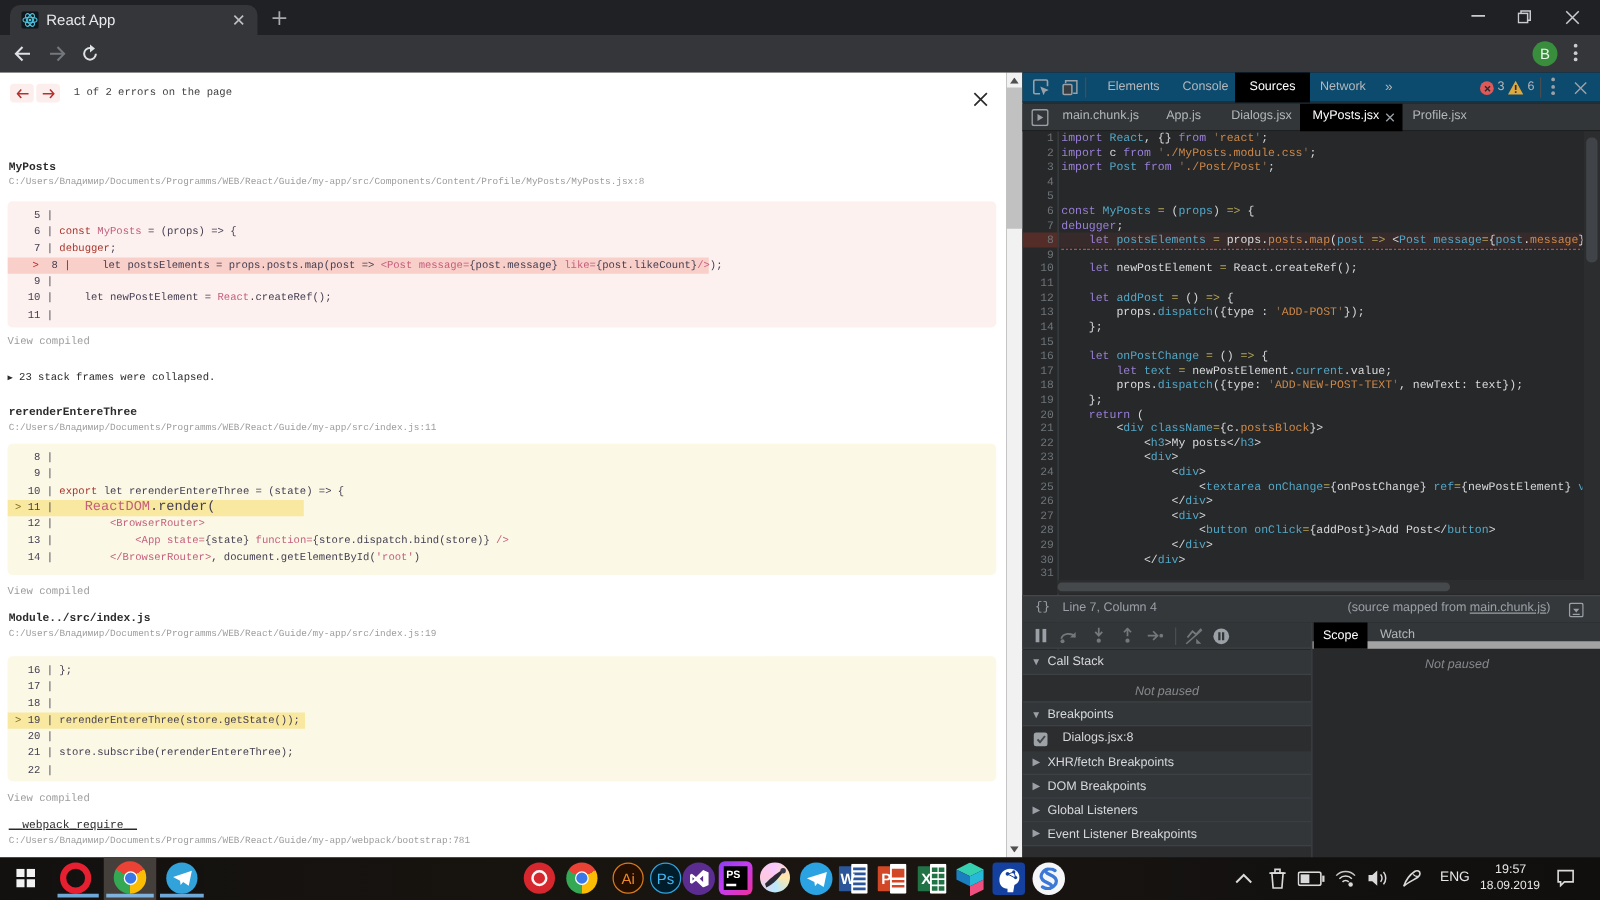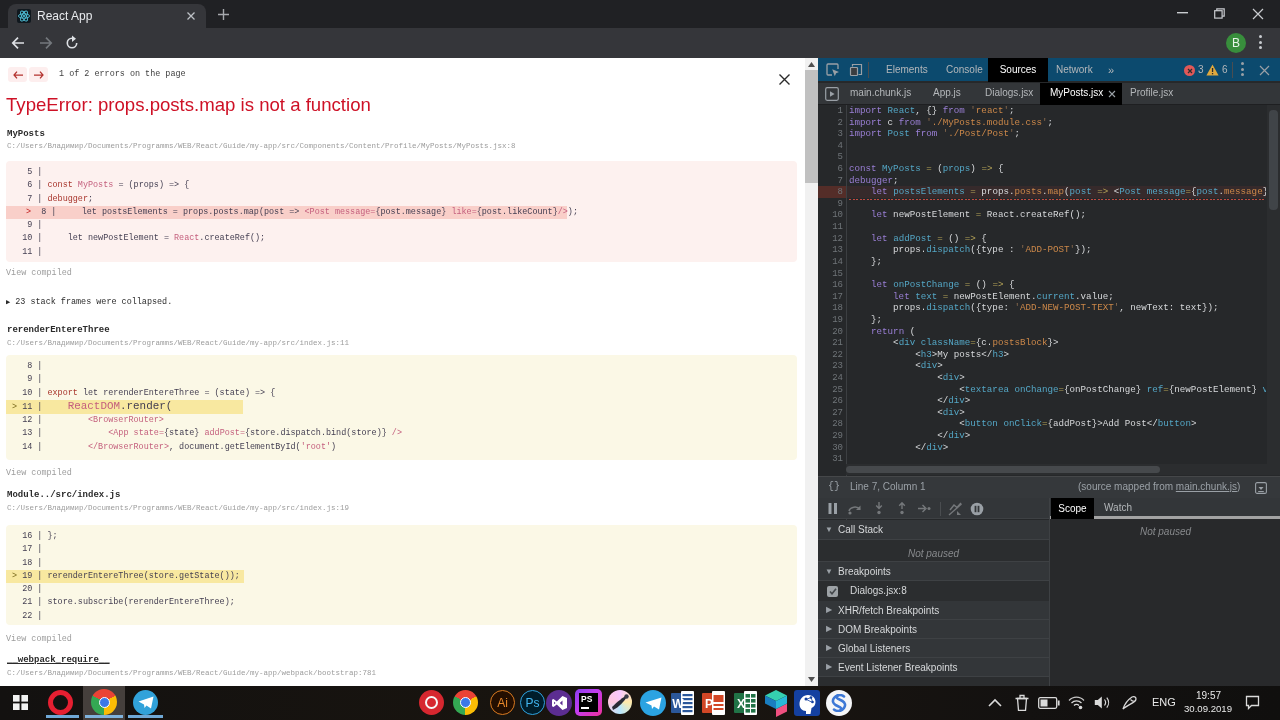--- a/index.html
+++ b/index.html
@@ -80,21 +80,20 @@
       </div>
   <div class="abs" style="left:29px;top:9px;width:19px;height:15px;background:#fdeeee;border-radius:3px">
         <svg style="position:absolute;left:4.5px;top:3.5px" width="10" height="8" viewBox="0 0 10 8">
           <path d="M6 0.6L9 4 6 7.4M8.8 4H0" fill="none" stroke="#b3322e" stroke-width="1.25"></path>
         </svg>
       </div>
   <div class="abs" style="left:59px;top:11px;font-size:8.45px;color:#414141">1 of 2 errors on the page</div>
   <svg class="abs" style="left:778px;top:15px" width="13" height="13" viewBox="0 0 13 13">
         <path d="M1.5 1.5l10 10M11.5 1.5l-10 10" stroke="#2b2b2b" stroke-width="1.4"></path>
       </svg>
-  <div class="abs" style="left:6px;top:36px;font-family:'Liberation Sans',sans-serif;font-size:18.6px;color:#ce1126">TypeError: props.posts.map is not a function</div>
   <div class="abs" style="left:7px;top:71px;font-size:9px;font-weight:bold;color:#2b2b2b">MyPosts</div>
   <div class="abs" style="left:7px;top:84px;font-size:7.5px;color:#9c9c9c">C:/Users/Владимир/Documents/Programms/WEB/React/Guide/my-app/src/Components/Content/Profile/MyPosts/MyPosts.jsx:8</div>
 
   <div class="cb" style="left:6px;top:103px;width:791px;height:101px;background:#fdf1ef">
     <pre style="padding:5px 0 0 6px">   5 | 
    6 | <span class="kw">const</span> <span class="cap">MyPosts</span> = (props) =&gt; {
    7 | <span class="kw">debugger</span>;
 <span style="display:inline-block;width:561px;background:#f9cfc9;margin-left:-6px;padding-left:20px;line-height:13.3px"><span style="color:#c21d1d">&gt;</span>  8 |     let postsElements = props.posts.map(post =&gt; <span class="cap">&lt;Post</span> <span class="cap">message=</span>{post.message} <span class="cap">like=</span>{post.likeCount}<span class="cap">/&gt;</span>);</span>
    9 | 
   10 |     let newPostElement = <span class="cap">React</span>.createRef();
@@ -104,38 +103,38 @@
   <div class="abs" style="left:6px;top:239px;font-size:8.45px;color:#2b2b2b"><span style="font-size:7px">▶</span> 23 stack frames were collapsed.</div>
   <div class="abs" style="left:7px;top:267px;font-size:9px;font-weight:bold;color:#2b2b2b">rerenderEntereThree</div>
   <div class="abs" style="left:7px;top:281px;font-size:7.5px;color:#9c9c9c">C:/Users/Владимир/Documents/Programms/WEB/React/Guide/my-app/src/index.js:11</div>
 
   <div class="cb" style="left:6px;top:297px;width:791px;height:105px;background:#fbf8e6">
     <pre style="padding:5px 0 0 6px">   8 | 
    9 | 
   10 | <span class="kw">export</span> let rerenderEntereThree = (state) =&gt; {
 <span style="display:inline-block;width:237px;background:#f8e8a0;margin-left:-6px;padding-left:6px;line-height:13.3px"><span style="color:#7c6c1f">&gt;</span> 11 |     <span style="font-size:10.9px"><span class="cap">ReactDOM</span>.render(</span></span>
   12 |         <span class="cap">&lt;BrowserRouter&gt;</span>
-  13 |             <span class="cap">&lt;App</span> <span class="cap">state=</span>{state} <span class="cap">addPost=</span>{store.dispatch.bind(store)} <span class="cap">/&gt;</span>
+  13 |             <span class="cap">&lt;App</span> <span class="cap">state=</span>{state} <span class="cap">function=</span>{store.dispatch.bind(store)} <span class="cap">/&gt;</span>
   14 |         <span class="cap">&lt;/BrowserRouter&gt;</span>, document.getElementById(<span class="cap">'root'</span>)</pre>
   </div>
   <div class="abs" style="left:6px;top:410px;font-size:8.45px;color:#9c9c9c">View compiled</div>
   <div class="abs" style="left:7px;top:432px;font-size:9px;font-weight:bold;color:#2b2b2b">Module../src/index.js</div>
   <div class="abs" style="left:7px;top:446px;font-size:7.5px;color:#9c9c9c">C:/Users/Владимир/Documents/Programms/WEB/React/Guide/my-app/src/index.js:19</div>
 
   <div class="cb" style="left:6px;top:467px;width:791px;height:100px;background:#fbf8e6">
     <pre style="padding:5px 0 0 6px">  16 | };
   17 | 
   18 | 
 <span style="display:inline-block;width:238px;background:#f8e8a0;margin-left:-6px;padding-left:6px;line-height:13.3px"><span style="color:#7c6c1f">&gt;</span> 19 | rerenderEntereThree(store.getState());</span>
   20 | 
   21 | store.subscribe(rerenderEntereThree);
   22 | </pre>
   </div>
   <div class="abs" style="left:6px;top:576px;font-size:8.45px;color:#9c9c9c">View compiled</div>
-  <div class="abs" style="left:7px;top:597px;font-size:9px;font-weight:bold;color:#2b2b2b;text-decoration:underline">__webpack_require__</div>
+  <div class="abs" style="left:7px;top:597px;font-size:9px;font-weight:normal;color:#2b2b2b;text-decoration:underline">__webpack_require__</div>
   <div class="abs" style="left:7px;top:611px;font-size:7.5px;color:#9c9c9c">C:/Users/Владимир/Documents/Programms/WEB/React/Guide/my-app/webpack/bootstrap:781</div>
 </div>
 <div id="scroll" class="abs" style="left:805px;top:58px;width:13px;height:628px;background:#f1f1f1">
   <svg class="abs" style="left:3px;top:4px" width="7" height="5" viewBox="0 0 7 5">
         <path d="M3.5 0L7 5H0z" fill="#505050"></path>
       </svg>
   <div class="abs" style="left:0;top:12px;width:13px;height:113px;background:#c1c1c1"></div>
   <svg class="abs" style="left:3px;top:619px" width="7" height="5" viewBox="0 0 7 5">
         <path d="M3.5 5L7 0H0z" fill="#505050"></path>
       </svg>
@@ -261,21 +260,21 @@
 </pre>
   </div>
   <div class="abs" style="left:28px;top:406px;width:434px;height:11px;background:#2b2d2f">
         <div class="abs" style="left:0;top:2px;width:314px;height:7px;background:#46494c;border-radius:4px"></div>
       </div>
   <div class="abs" style="left:449px;top:47px;width:13px;height:359px;background:#2b2d2f">
         <div class="abs" style="left:2px;top:5px;width:9px;height:100px;background:#404448;border-radius:4px"></div>
       </div>
   <div class="abs" style="left:0;top:418px;width:462px;height:22px;background:#35383b;border-top:1px solid #454749;color:#9aa0a6">
     <div class="abs" style="left:10px;top:4px;font-family:'Liberation Mono',monospace;font-size:10px">{}</div>
-    <div class="abs" style="left:32px;top:4px">Line 7, Column 1</div>
+    <div class="abs" style="left:32px;top:4px">Line 7, Column 4</div>
     <div class="abs" style="left:260px;top:4px">(source mapped from <span style="text-decoration:underline">main.chunk.js</span>)</div>
     <svg class="abs" style="left:437px;top:5px" width="12" height="12" viewBox="0 0 12 12">
           <rect x="0.6" y="0.6" width="10.8" height="10.8" rx="1.5" fill="none" stroke="#9aa0a6" stroke-width="1.1"></rect>
           <path d="M3.5 5l2.5 3 2.5-3z" fill="#9aa0a6"></path>
           <rect x="3.2" y="9" width="5.6" height="1" fill="#9aa0a6"></rect>
         </svg>
   </div>
   <div class="abs" style="left:0;top:440px;width:231px;height:21px;background:#333639;border-bottom:1px solid #3e4144">
     <svg class="abs" style="left:10px;top:5px" width="10" height="11" viewBox="0 0 10 11">
           <rect x="0.5" width="3" height="11" fill="#9aa0a6"></rect>
@@ -338,21 +337,21 @@
     <div class="abs" style="left:0;top:99px;width:231px;height:19px;background:#333639;border-bottom:1px solid #3e4144;color:#d6d8da">
       <span class="abs" style="left:8px;top:4px;color:#9aa0a6;font-size:8px">▶</span>
       <span class="abs" style="left:20px;top:4px">Global Listeners</span>
     </div>
     <div class="abs" style="left:0;top:118px;width:231px;height:19px;background:#333639;border-bottom:1px solid #3e4144;color:#d6d8da">
       <span class="abs" style="left:8px;top:4px;color:#9aa0a6;font-size:8px">▶</span>
       <span class="abs" style="left:20px;top:4px">Event Listener Breakpoints</span>
     </div>
   </div>
   <div class="abs" style="left:231px;top:440px;width:231px;height:188px;background:#28292b;border-left:1px solid #3e4144">
-    <div class="abs" style="left:0;top:0;width:231px;height:21px;background:#333639;border-bottom:3px solid #a3a3a3">
+    <div class="abs" style="left:0;top:0;width:231px;height:21px;background:#333639;border-bottom:6px solid #a3a3a3">
       <div class="abs" style="left:1px;top:0;width:43px;height:21px;background:#000;color:#fff;text-align:center;line-height:21px">Scope</div>
       <div class="abs" style="left:54px;top:4px;color:#b4b7ba">Watch</div>
     </div>
     <div class="abs" style="left:0;top:28px;width:231px;text-align:center;color:#87898c;font-style:italic">Not paused</div>
   </div>
 </div>
 <div id="task">
   <svg class="abs" style="left:13px;top:9px" width="15" height="15" viewBox="0 0 15 15">
         <rect width="6.6" height="6.6" fill="#f2f2f2"></rect>
         <rect x="8.4" width="6.6" height="6.6" fill="#f2f2f2"></rect>
@@ -472,18 +471,18 @@
   <svg class="abs" style="left:1094px;top:9px" width="17" height="15" viewBox="0 0 17 15">
         <path d="M0.8 5h3l4-3.6v12.2L3.8 10h-3z" fill="#dadada"></path>
         <path d="M10.5 4.5a5 5 0 0 1 0 6M12.8 2.5a8 8 0 0 1 0 10" fill="none" stroke="#dadada" stroke-width="1.2"></path>
       </svg>
   <svg class="abs" style="left:1121px;top:9px" width="18" height="16" viewBox="0 0 18 16">
         <path d="M2 14c2-6 6-10 9-12 2-1 4 0 4 2 0 1-0.5 2-2 3-3 2-8 4-11 7z" fill="none" stroke="#dadada" stroke-width="1.3"></path>
         <path d="M9.5 4.5c1.5 1.5 3 2 4.5 1.5" fill="none" stroke="#dadada" stroke-width="1.1"></path>
       </svg>
   <div class="abs" style="left:1152px;top:10px;color:#e8e8e8;font-size:11px">ENG</div>
   <div class="abs" style="left:1196px;top:4px;color:#e8e8e8;font-size:10px">19:57</div>
-  <div class="abs" style="left:1184px;top:17px;color:#e8e8e8;font-size:9.6px">30.09.2019</div>
+  <div class="abs" style="left:1184px;top:17px;color:#e8e8e8;font-size:9.6px">18.09.2019</div>
   <svg class="abs" style="left:1245px;top:9px" width="15" height="15" viewBox="0 0 15 15">
         <path d="M1.5 1.5h12v9h-7l-3 3v-3h-2z" fill="none" stroke="#dadada" stroke-width="1.3"></path>
       </svg>
 </div>
 </div>
 
 </body></html>

